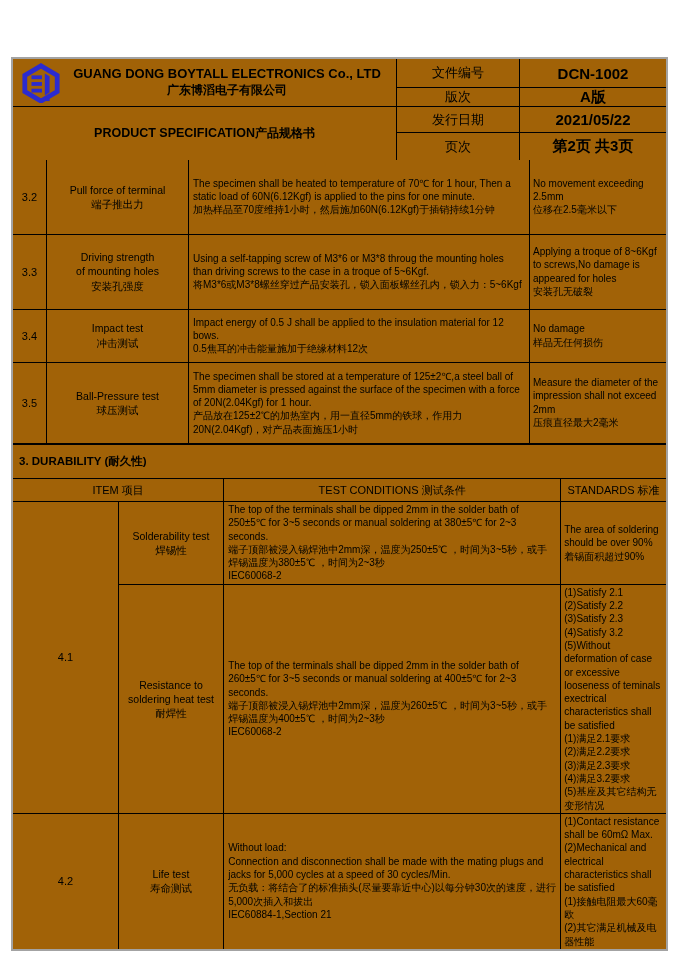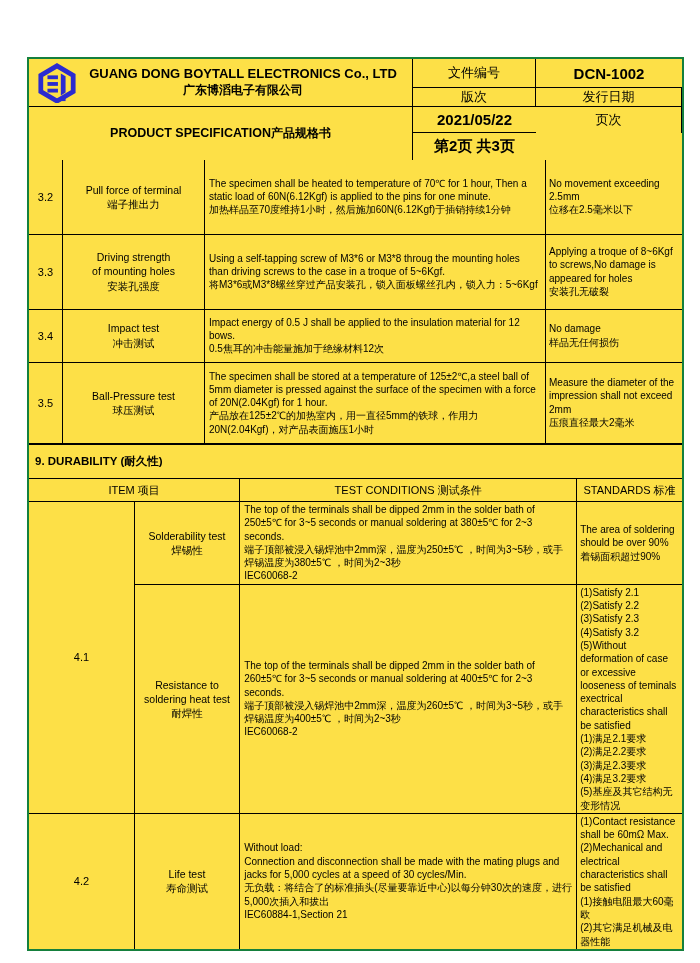--- a/index.html
+++ b/index.html
@@ -2,22 +2,22 @@
 <html><head>
 <meta charset="utf-8">
 <style>
   html,body{margin:0;padding:0;}
   body{
     width:700px;height:963px;background:#ffffff;position:relative;
     font-family:"Liberation Sans", sans-serif;color:#000;
     -webkit-font-smoothing:none;
   }
   .doc{
-    position:absolute;left:27px;top:57px;width:653px;
-    border:2px solid #15803d;background:#fde047;
+    position:absolute;left:11px;top:57px;width:653px;
+    border:2px solid #a3a3a3;background:#a16207;
   }
   .pre{white-space:pre-line;}
   
   .hdr{
     display:grid;
     grid-template-columns:384px 123px 1fr;
     grid-template-rows:29px 19px 26px 27px;
   }
   .hdr > div{border-right:1px solid #000;border-bottom:1px solid #000;
     display:flex;align-items:center;justify-content:center;overflow:hidden;}
@@ -73,20 +73,21 @@
         </svg>
       </span>
       <span class="ctext">
         <div class="cen">GUANG DONG BOYTALL ELECTRONICS Co., LTD</div>
         <div class="ccn">广东博滔电子有限公司</div>
       </span>
     </div>
     <div class="lbl">文件编号</div>
     <div class="val">DCN-1002</div>
     <div class="lbl">版次</div>
+    <div class="val">A版</div>
     <div class="prodspec">
       <div class="ten">PRODUCT SPECIFICATION</div>
       <div class="tcn">产品规格书</div>
     </div>
     <div class="lbl">发行日期</div>
     <div class="val">2021/05/22</div>
     <div class="lbl r4">页次</div>
     <div class="val r4">第2页  共3页</div>
   </div>
 
@@ -125,21 +126,21 @@
       <td class="item pre">Ball-Pressure test
 球压测试</td>
       <td class="cond pre">The specimen shall be stored at a temperature of 125±2℃,a steel ball of 5mm diameter is pressed against the surface of the specimen with a force of 20N(2.04Kgf) for 1 hour.
 产品放在125±2℃的加热室内，用一直径5mm的铁球，作用力 20N(2.04Kgf)，对产品表面施压1小时</td>
       <td class="std pre">Measure the diameter of the impression shall not exceed 2mm
 压痕直径最大2毫米</td>
     </tr>
   </tbody>
     </table>
 
-  <div class="durrow">9. DURABILITY  (耐久性)</div>
+  <div class="durrow">3. DURABILITY  (耐久性)</div>
 
   <table class="sec4">
     <tbody>
         <tr>
       <td class="hd" colspan="2">ITEM 项目</td>
       <td class="hd" style="width:332px;">TEST CONDITIONS 测试条件</td>
       <td class="hd">STANDARDS 标准</td>
     </tr>
     <tr style="height:78px;">
       <td class="id" rowspan="2" style="width:33px;">4.1</td>

